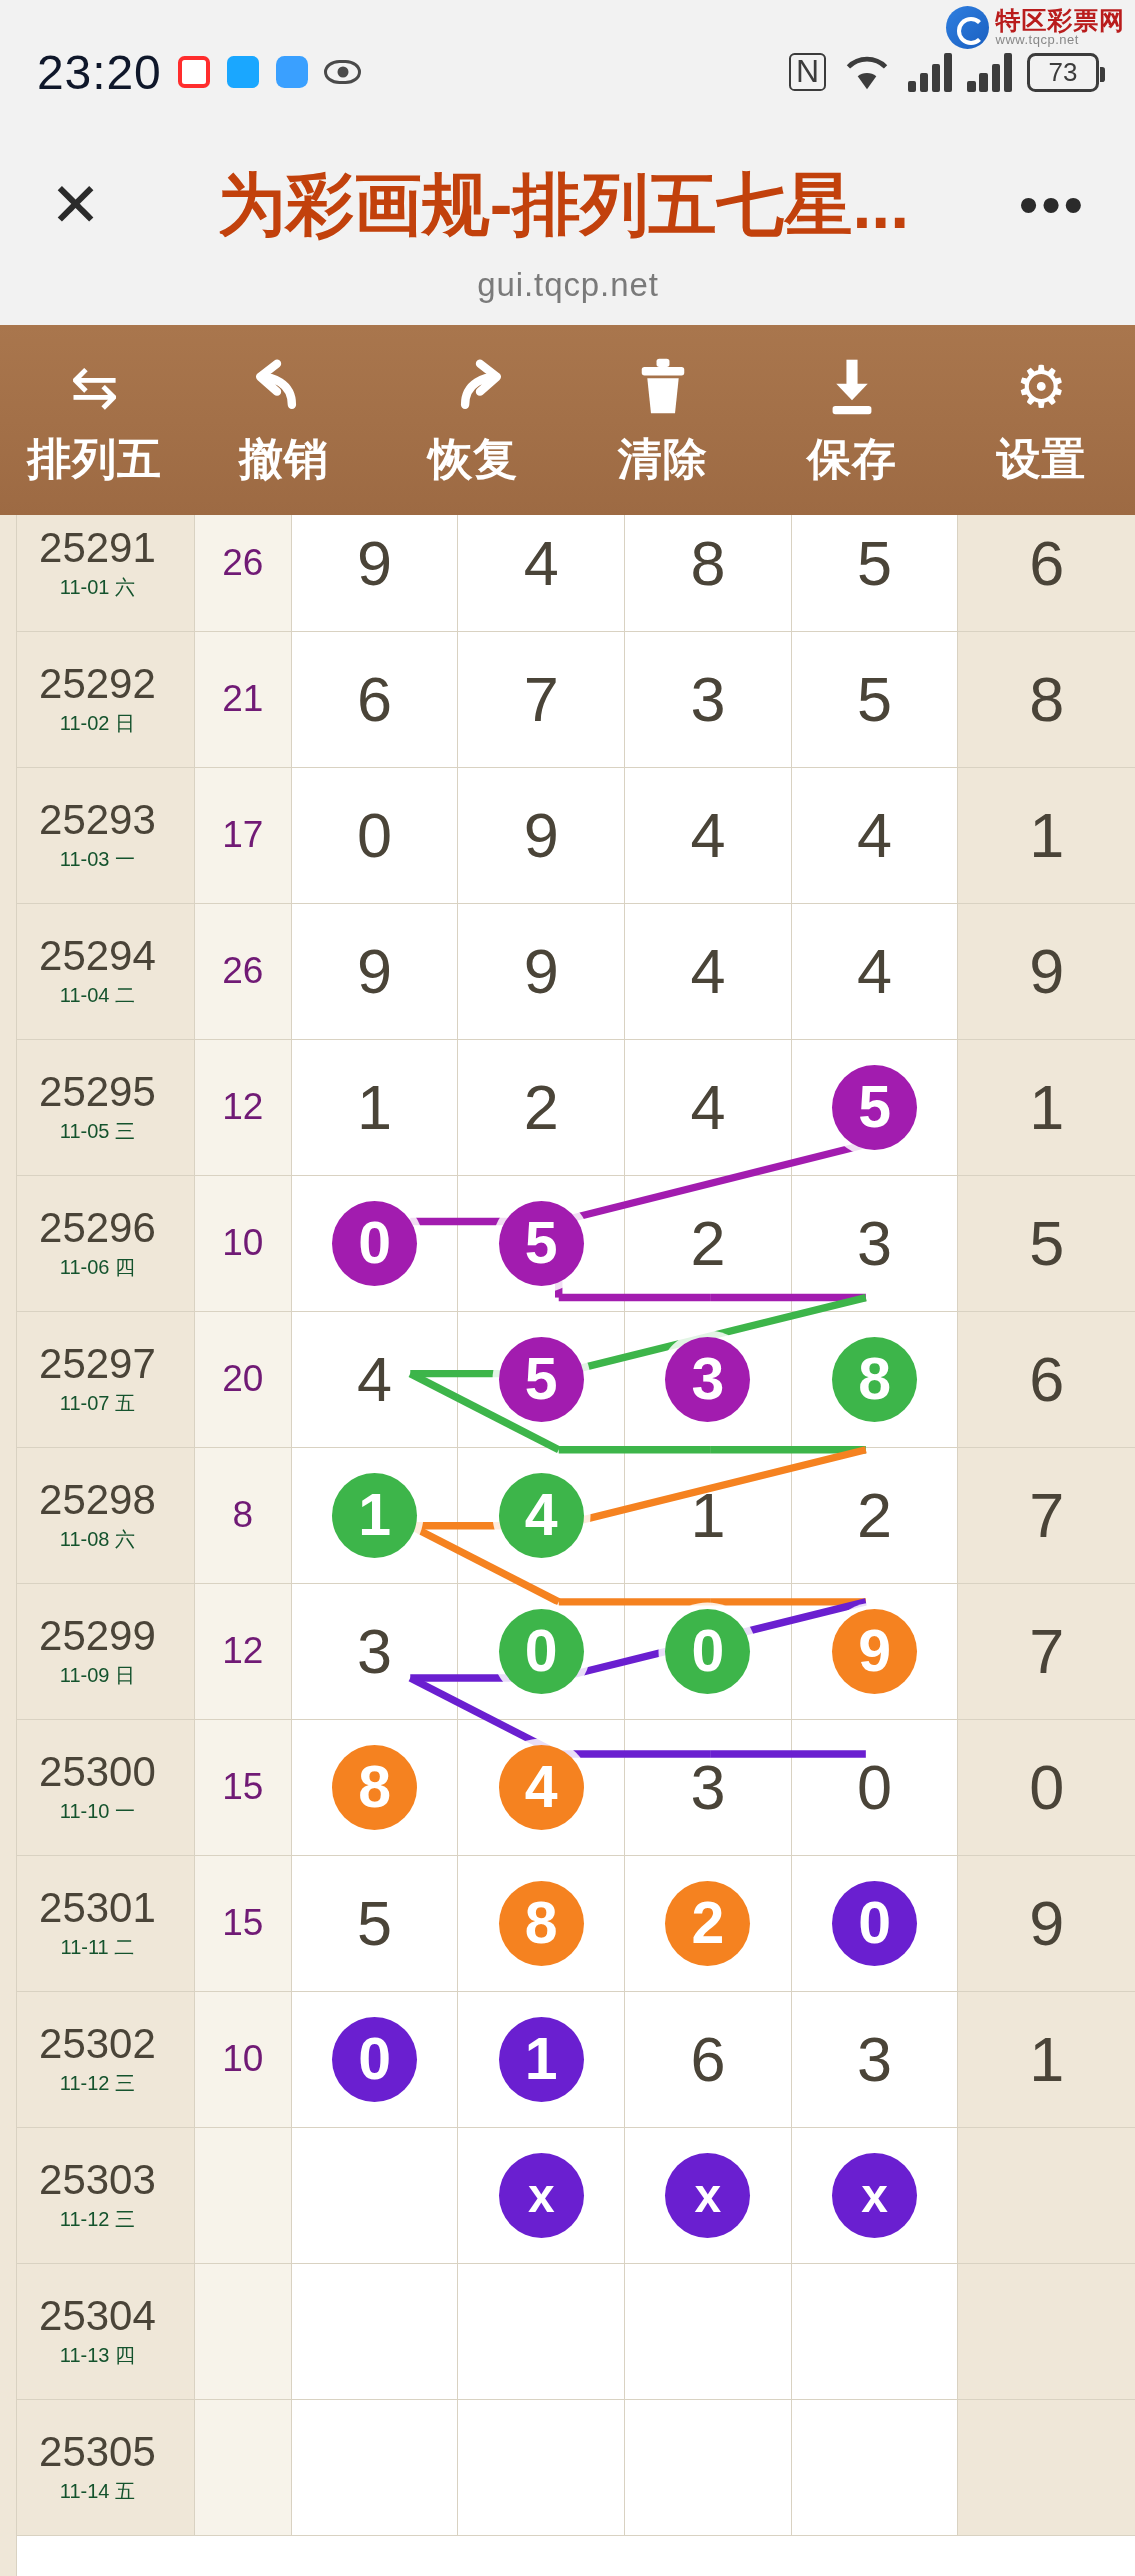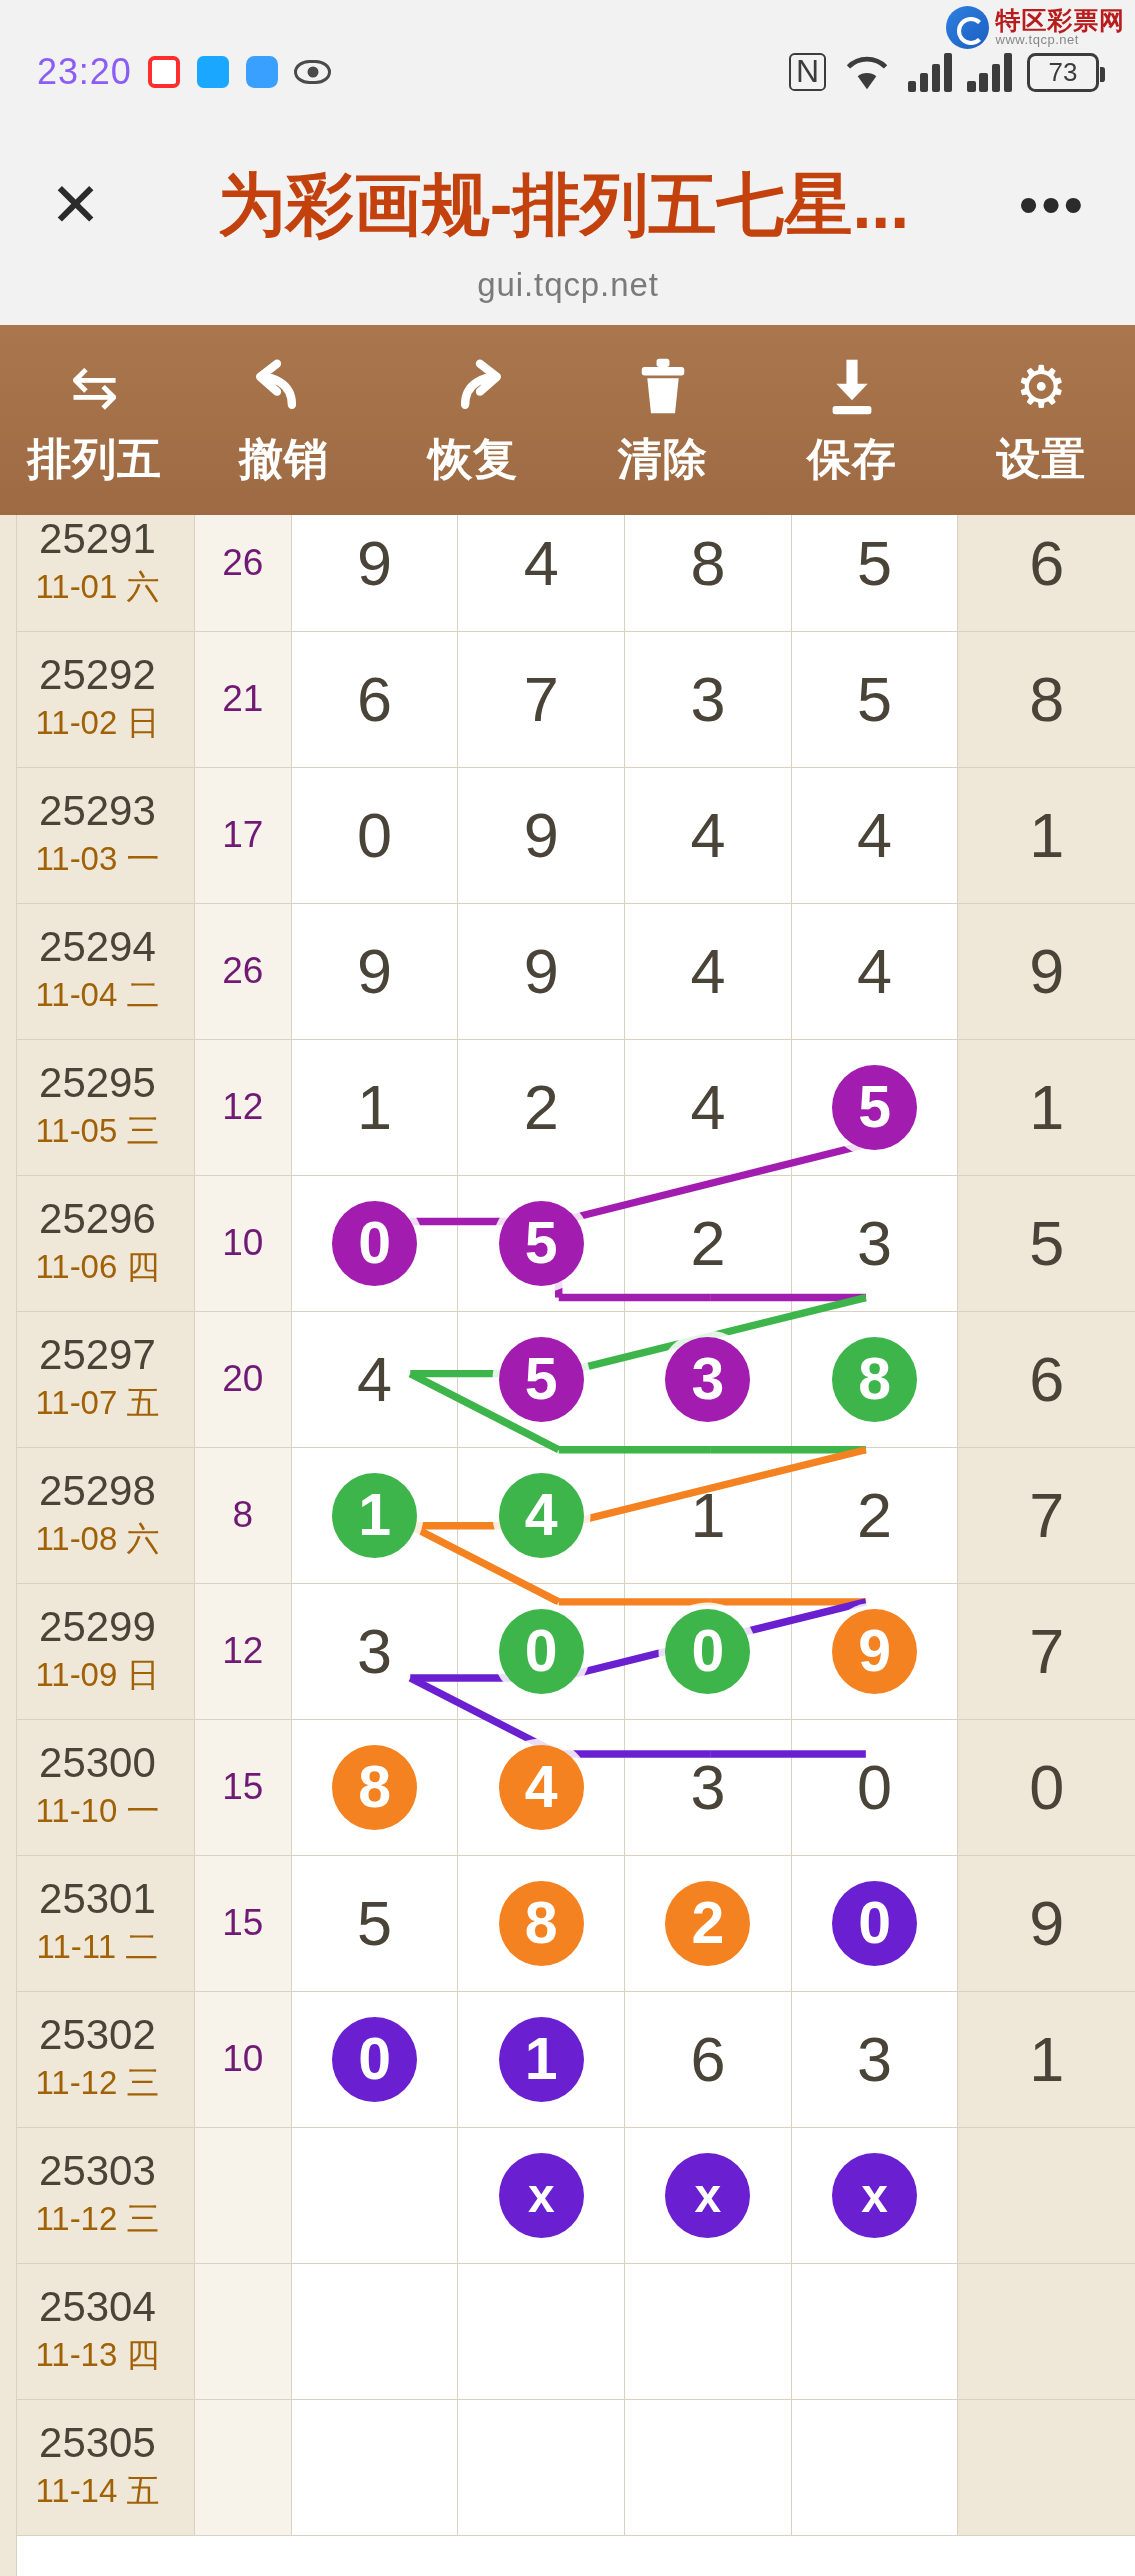--- a/index.html
+++ b/index.html
@@ -25,22 +25,22 @@
     display: flex;
     align-items: center;
     padding: 0 37px;
   }
   .status-left {
     display: flex;
     align-items: center;
     gap: 16.7px;
   }
   .clock {
-    font-size: 36px;
-    color: #8b5cf6;
+    font-size: 48px;
+    color: #0f172a;
     letter-spacing: 0.9px;
   }
   .sq { width: 32px; height: 32px; border-radius: 6.5px; }
   .sq-red { background: #fff; border: 4.6px solid #ff2d2d; }
   .sq-blue { background: #1aa7ff; }
   .sq-cloud { background: #3aa0ff; border-radius: 8.4px; }
   .eye {
     width: 37px; height: 24px;
     border: 3.7px solid #4a4a4a;
     border-radius: 50% 50% 50% 50% / 60% 60% 60% 60%;
@@ -208,22 +208,22 @@
     width: 178px;
     background: #efe7d8;
     padding: 5.6px 0;
   }
   .issue-no {
     font-size: 42px;
     color: #4a4438;
     line-height: 1.05;
   }
   .issue-date {
-    font-size: 33px;
-    color: #a16207;
+    font-size: 20px;
+    color: #14532d;
     margin-top: 3.7px;
   }
   td.c-sum {
     width: 89px;
     background: #f7f3ea;
     font-size: 37px;
     color: #701a75;
   }
   td.c-num {
     width: 153px;

